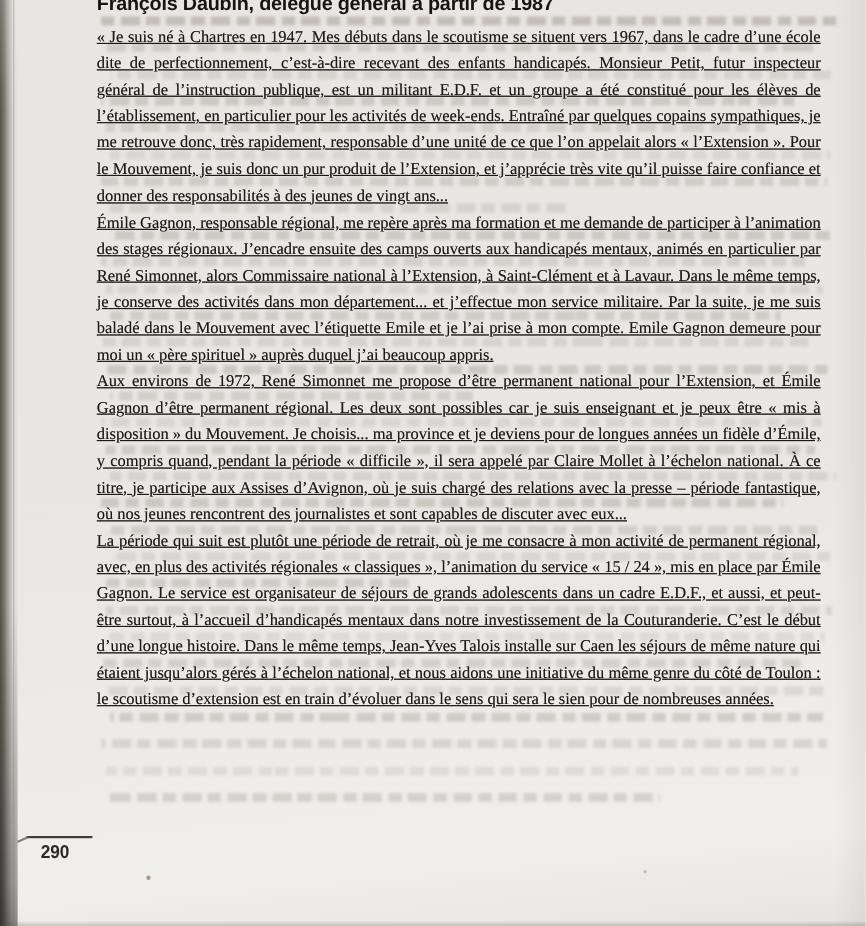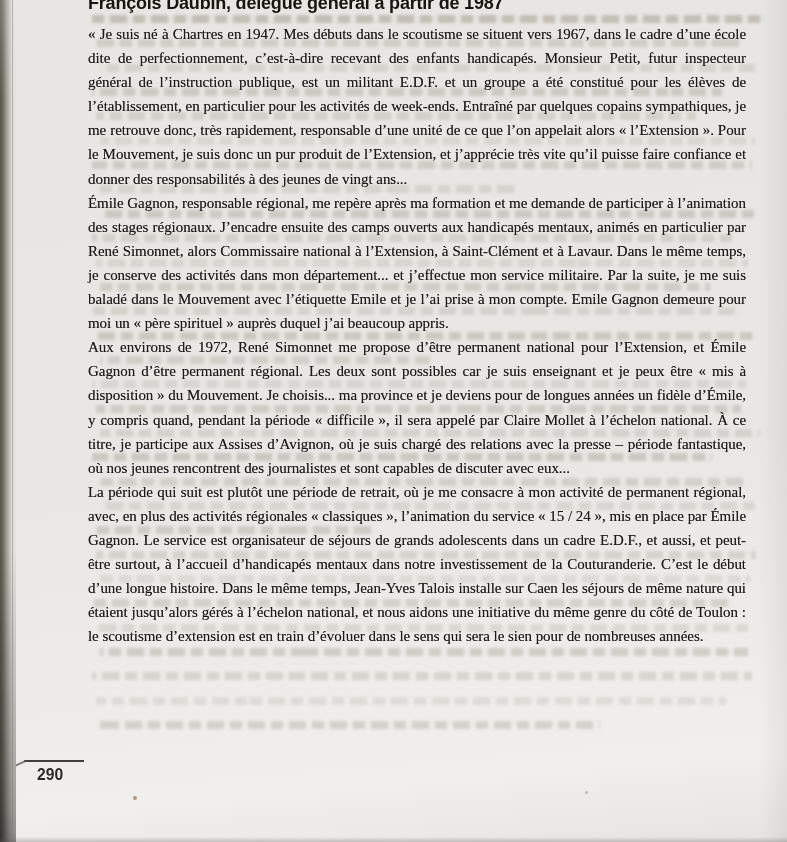--- a/index.html
+++ b/index.html
@@ -56,21 +56,21 @@
     color: #17150f; white-space: nowrap;
   }
 
   .body-text {
     position: absolute; left: 88px; top: 22px; width: 658px;
     font-size: 15px; line-height: 24.1px; letter-spacing: -0.05px;
     color: #1b1a18;
     text-align: justify;
     text-shadow: 0 0 0.5px rgba(25,23,20,0.55);
   }
-  .body-text p { margin: 0; }
+  .body-text p { margin: 0; text-decoration: underline; }
 
   .pagenum-rule {
     position: absolute; left: 24px; top: 760px; width: 60px; height: 2px;
     background: #403e3a;
   }
   .wrinkle-line {
     position: absolute; left: 1px; top: 771px; width: 27px; height: 1.5px;
     background: #6b675f; opacity: 0.8;
     transform: rotate(-24deg); transform-origin: 0 50%;
   }

